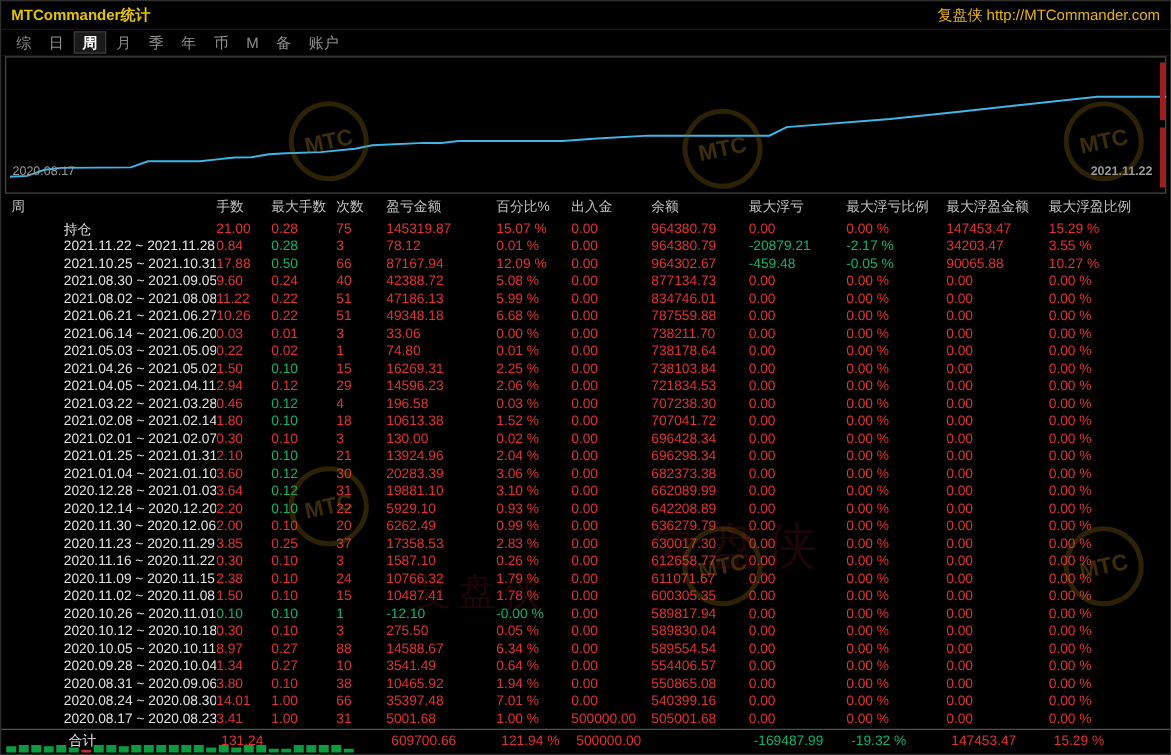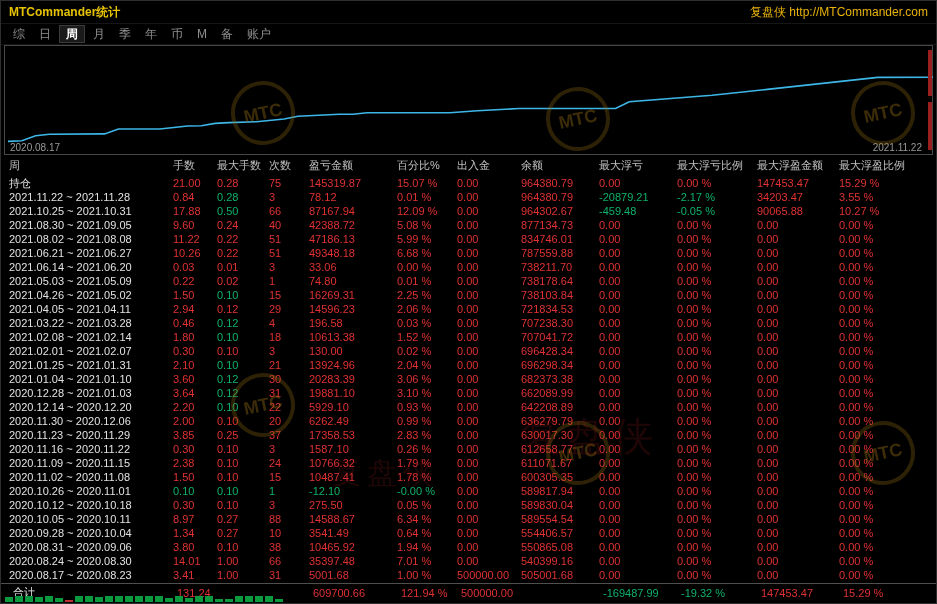--- a/index.html
+++ b/index.html
@@ -14,36 +14,36 @@
   .tlink{color:#eab308;font-size:12px;text-decoration:none;}
   
   .menubar{height:20px;min-height:20px;display:flex;align-items:center;gap:2px;
            padding:0 6px;border-bottom:1px solid #141414;}
   .menu-item{color:#8f8f8f;font-size:12px;padding:0 6px;cursor:pointer;line-height:16px;}
   .menu-item.active{color:#ffffff;font-weight:bold;border:1px solid #3a3a3a;background:#1a1a1a;}
   
   .chart-wrap{position:relative;height:110px;min-height:110px;margin:0 3px;
               border:1px solid #474747;background:#000;box-sizing:border-box;}
   .chart-wrap svg{position:absolute;left:2px;top:2px;}
-  .xlabel{position:absolute;bottom:1px;font-size:10px;color:#9a9a9a;}
+  .xlabel{position:absolute;bottom:11px;font-size:10px;color:#9a9a9a;}
   .xlabel.left{left:5px;}
-  .xlabel.right{right:10px;}
+  .xlabel.right{right:10px;font-weight:bold;}
   .edge-red{position:absolute;right:0;width:4px;background:#9c1f1f;}
   .er1{top:4px;height:46px;}
   .er2{top:56px;bottom:4px;}
   
   .tablezone{position:relative;flex:1;}
   .thead,.trow,.totalrow{display:grid;
      grid-template-columns:164px 44px 52px 40px 88px 60px 64px 78px 78px 80px 82px 1fr;
      padding-left:8px;align-items:center;}
   .thead{height:21px;}
   .trow{height:14px;cursor:default;}
   .cell{font-size:11px;white-space:nowrap;overflow:hidden;}
   .c-head{color:#c0c0c0;}
-  .c-date{color:#e2e2e2;}
+  .c-date{color:#e2e2e2;margin-left:42px;}
   .c-red{color:#e03232;}
   .c-green{color:#0eb26a;}
   .totalrow{height:17px;border-top:1px solid #4f4f4f;margin-top:1px;padding-left:12px;}
   
   .strip{position:absolute;left:4px;bottom:1px;height:7px;display:flex;
          align-items:flex-end;gap:2px;}
   .sbar{width:8px;display:inline-block;}
   .sg{background:#0c9a3e;}
   .sr{background:#c03030;}
   

